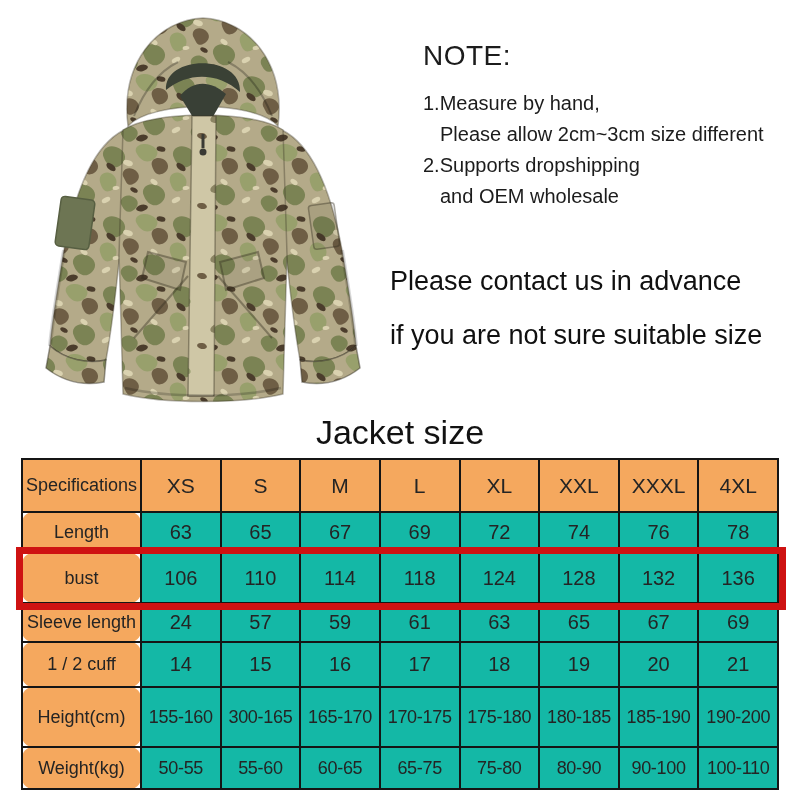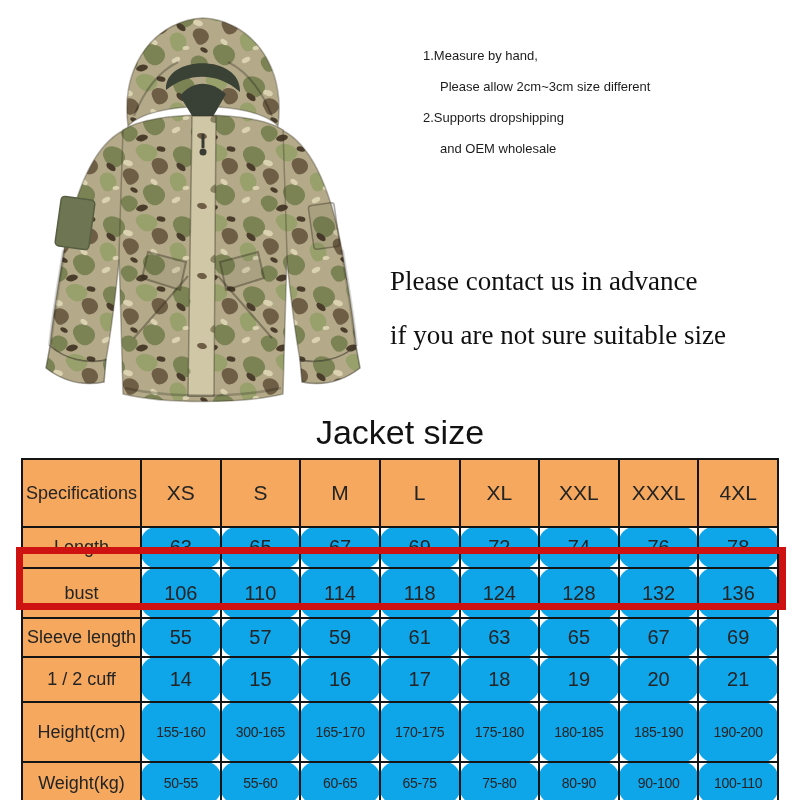--- a/index.html
+++ b/index.html
@@ -15,47 +15,47 @@
     font-family:"Liberation Sans", sans-serif;color:var(--ink);
   }
   .page{position:relative;width:800px;height:800px;overflow:hidden;background:#fff;}
 
   
   .jacket{position:absolute;left:28px;top:4px;width:340px;height:400px;}
 
   
   .note{position:absolute;left:423px;top:40px;color:#1c1c1c;}
   .note-title{font-size:28px;margin:0 0 16px 0;font-weight:400;letter-spacing:.5px;}
-  .note-item{font-size:13px;line-height:31px;white-space:nowrap;}
+  .note-item{font-size:20px;line-height:31px;white-space:nowrap;}
   .note-item.indent{padding-left:17px;}
 
   
-  .contact{position:absolute;left:390px;top:266px;font-family:Liberation Serif, serif;
+  .contact{position:absolute;left:390px;top:266px;font-family:Liberation Sans, sans-serif;
            font-size:27px;color:#101010;}
   .contact .line{margin-bottom:23px;white-space:nowrap;}
 
   
   .chart-title{position:absolute;left:21px;top:413px;width:758px;text-align:center;
                font-size:34px;color:#121212;}
   .table-wrap{position:absolute;left:21px;top:458px;width:758px;}
   table{border-collapse:collapse;width:100%;table-layout:fixed;}
   th,td{border:2px solid var(--grid);text-align:center;vertical-align:middle;
         padding:0;font-weight:400;color:#242424;overflow:hidden;}
   col.label-col{width:119px;}
-  thead th{height:68px;background:var(--orange);font-size:21px;text-align:center;}
+  thead th{height:53px;background:var(--orange);font-size:21px;text-align:center;}
   thead th.corner{font-size:18px;}
-  tbody th{background:var(--orange);font-size:18px;}
-  tbody td{background:#0ea5e9;font-size:20px;border-radius:15px;}
+  tbody th{background:var(--orange);font-size:18px;border-radius:11px;}
+  tbody td{background:#14b8a6;font-size:20px;}
   tbody tr:nth-child(1){height:41px;}
   tbody tr:nth-child(2){height:50px;}
   tbody tr:nth-child(3){height:39px;}
   tbody tr:nth-child(4){height:45px;}
   tbody tr:nth-child(5){height:60px;}
   tbody tr:nth-child(6){height:42px;margin-top:15px;}
-  tbody tr.row-4 td,tbody tr.row-5 td{font-size:14px;letter-spacing:-.3px;}
+  tbody tr.row-4 td,tbody tr.row-5 td{font-size:18px;letter-spacing:-.3px;}
 
   .highlight-rect{position:absolute;left:16px;top:547px;width:770px;height:63px;
                   border:7px solid var(--red);pointer-events:none;z-index:5;}
 </style>
 </head>
 <body>
 
 <div class="page">
 
   <svg class="jacket" viewBox="0 0 340 400" xmlns="http://www.w3.org/2000/svg" aria-hidden="true">
@@ -134,20 +134,21 @@
       <rect x="30" y="194" width="34" height="50" rx="4" fill="#6d7553" stroke="#575f42" stroke-width="1.5"></rect>
     </g>
     <g transform="rotate(-8 296 222)">
       <rect x="283" y="200" width="26" height="44" rx="3" fill="rgba(0,0,0,.06)" stroke="rgba(50,45,30,.4)" stroke-width="1.5"></rect>
     </g>
 
     <path d="M97,384 C140,394 210,394 253,384" fill="none" stroke="rgba(0,0,0,.2)" stroke-width="2.5"></path>
   </svg>
 
   <div class="note">
+    <div class="note-title">NOTE:</div>
     <div class="note-item">1.Measure by hand,</div>
     <div class="note-item indent">Please allow 2cm~3cm size different</div>
     <div class="note-item">2.Supports dropshipping</div>
     <div class="note-item indent">and OEM wholesale</div>
   </div>
 
   <div class="contact">
     <div class="line">Please contact us in advance</div>
     <div class="line">if you are not sure suitable size</div>
   </div>
@@ -198,21 +199,21 @@
             <td>110</td>
             <td>114</td>
             <td>118</td>
             <td>124</td>
             <td>128</td>
             <td>132</td>
             <td>136</td>
           </tr>
           <tr class="row-2">
             <th>Sleeve length</th>
-            <td>55</td>
+            <td>24</td>
             <td>57</td>
             <td>59</td>
             <td>61</td>
             <td>63</td>
             <td>65</td>
             <td>67</td>
             <td>69</td>
           </tr>
           <tr class="row-3">
             <th>1 / 2 cuff</th>

